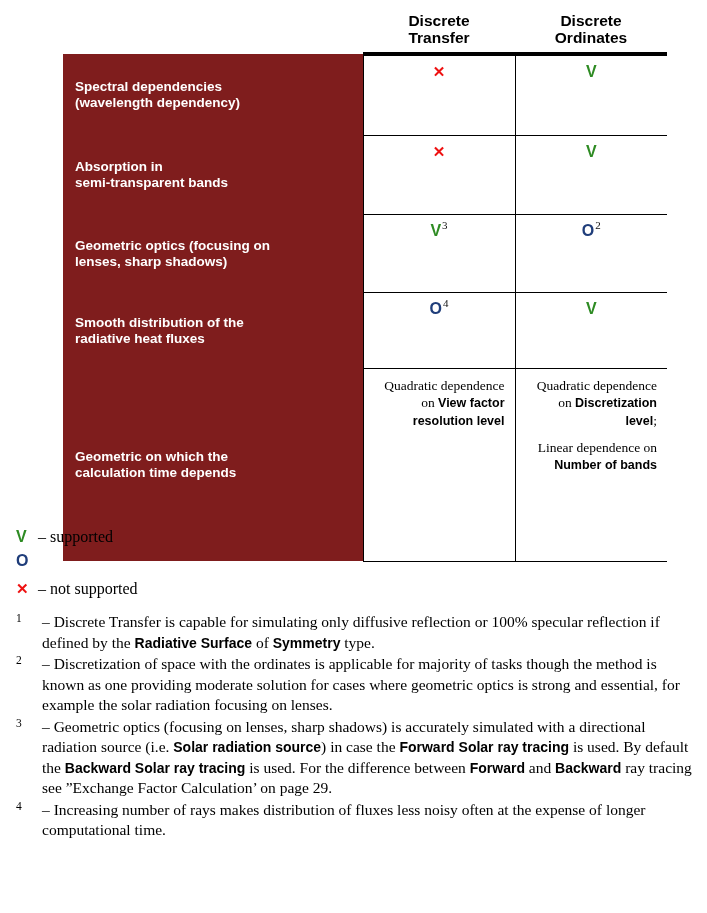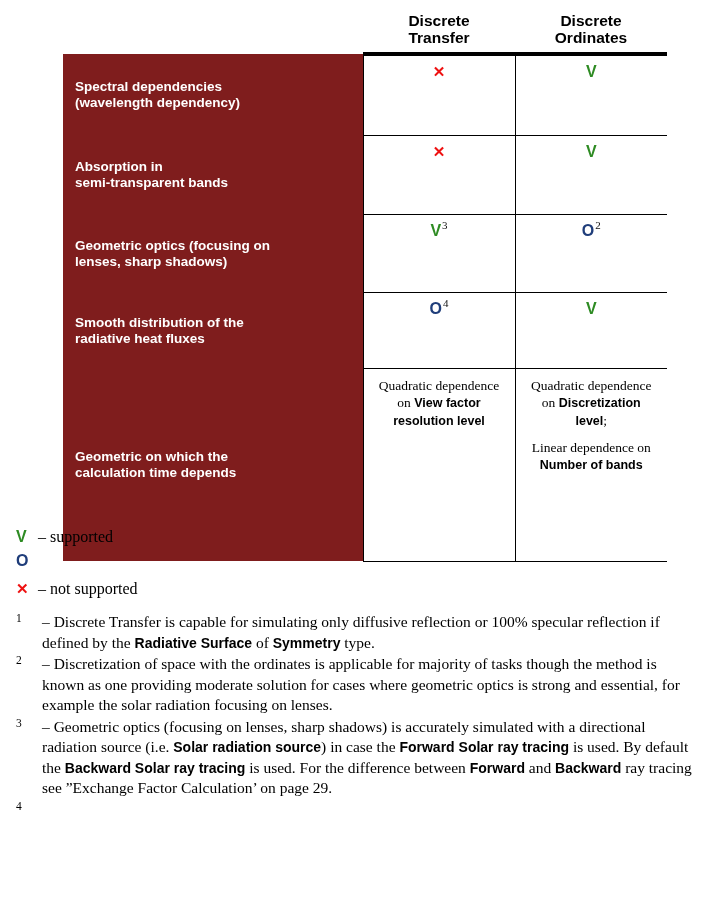--- a/index.html
+++ b/index.html
@@ -71,21 +71,21 @@
     border-left: 1px solid #000000;
     border-bottom: 1px solid #000000;
   }
   tr.first-body td.mark {
     border-top: 4px solid #000000;
   }
   tr.first-body td.hdr-spacer { border-top: none; }
 
   td.para {
     background: #ffffff;
-    text-align: center;
+    text-align: right;
     vertical-align: top;
     padding: 8px 10px 10px 10px;
     border-left: 1px solid #000000;
     border-bottom: 1px solid #000000;
     font-family: "Liberation Serif", serif;
     font-size: 13.5px;
     line-height: 17px;
   }
   td.para p { margin: 0 0 9px 0; }
   td.para p:last-child { margin-bottom: 0; }
@@ -296,14 +296,15 @@
   <div class="note">
     <span class="note-num">2</span>
     <span class="note-body"><span>– Discretization of space with the ordinates is applicable for majority of tasks though the method is known as one providing moderate solution for cases where geometric optics is strong and essential, for example the solar radiation focusing on lenses.</span></span>
   </div>
   <div class="note">
     <span class="note-num">3</span>
     <span class="note-body"><span>– Geometric optics (focusing on lenses, sharp shadows) is accurately simulated with a directional radiation source (i.e. </span><b>Solar radiation source</b><span>) in case the </span><b>Forward Solar ray tracing</b><span> is used. By default the </span><b>Backward Solar ray tracing</b><span> is used. For the difference between </span><b>Forward</b><span> and </span><b>Backward</b><span> ray tracing see ”Exchange Factor Calculation’ on page 29.</span></span>
   </div>
   <div class="note">
     <span class="note-num">4</span>
+    <span class="note-body"><span>– Increasing number of rays makes distribution of fluxes less noisy often at the expense of longer computational time.</span></span>
   </div>
 </div>
 
 </body></html>

